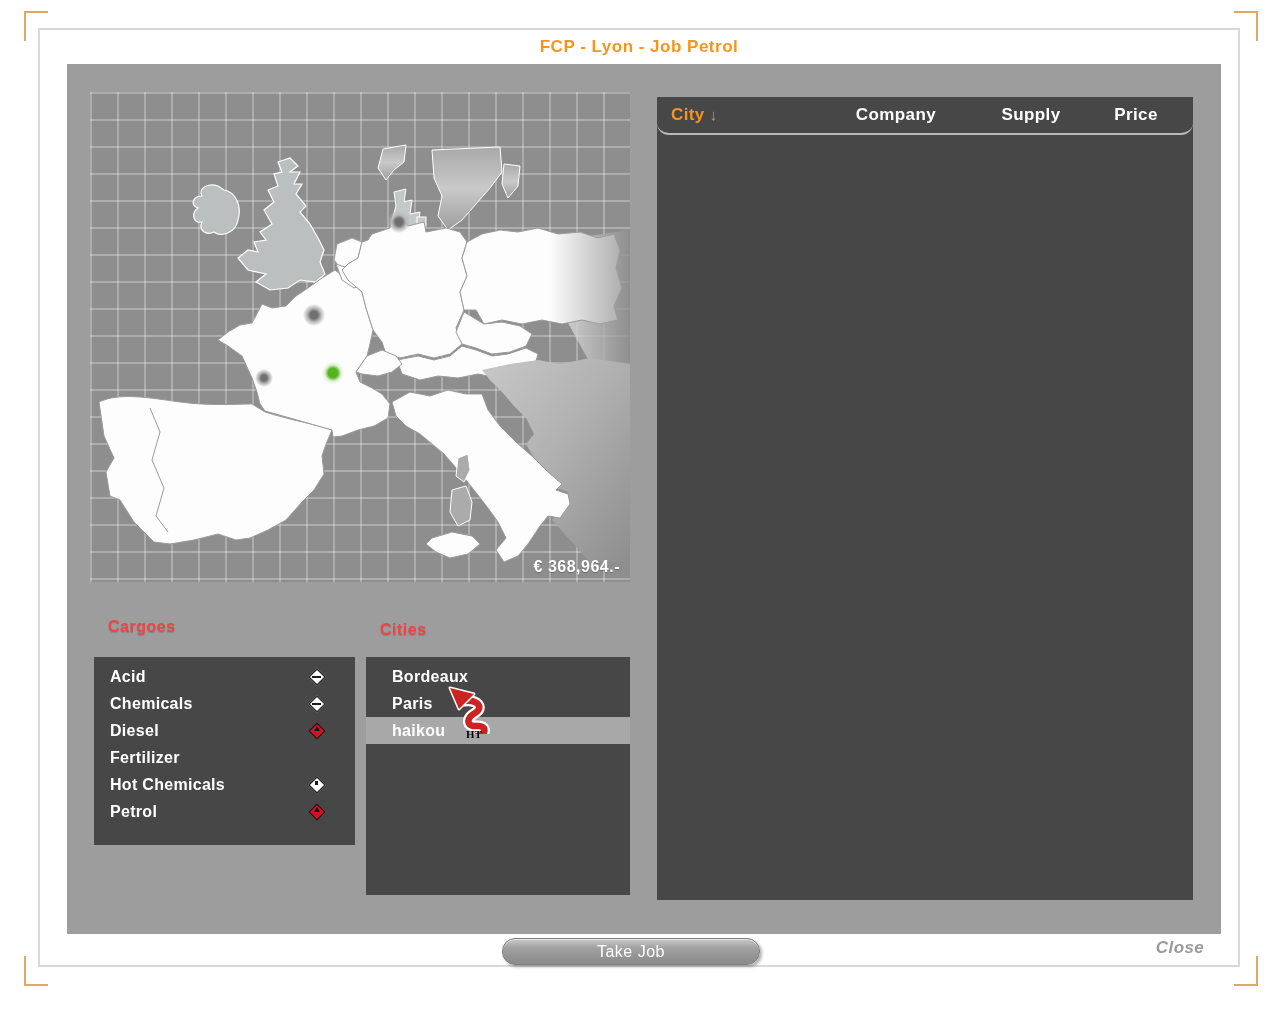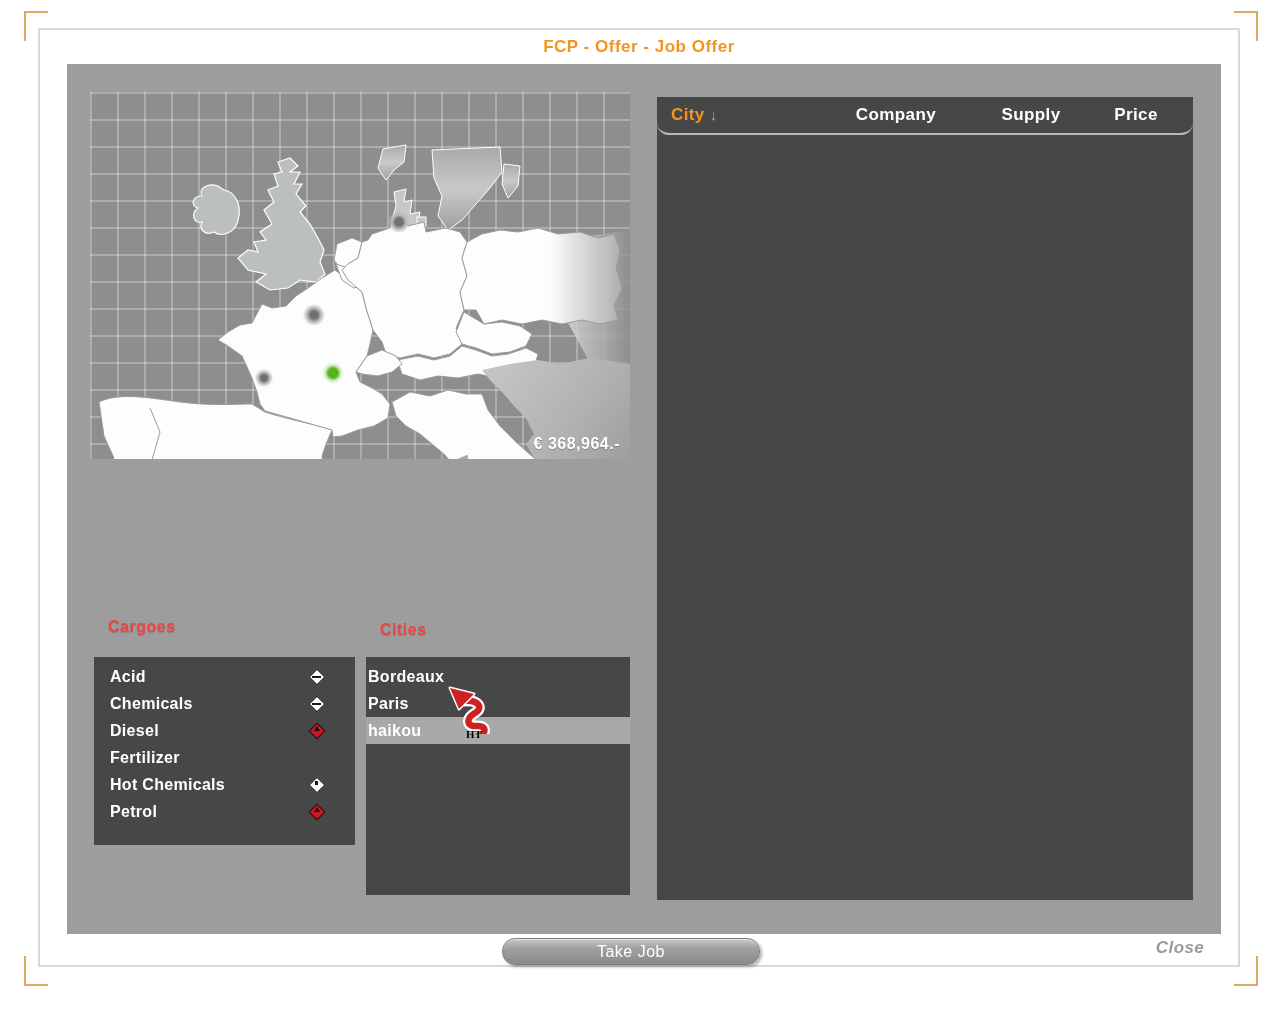--- a/index.html
+++ b/index.html
@@ -15,21 +15,21 @@
 
   
   .window{position:absolute;left:38px;top:28px;width:1202px;height:939px;background:#fff;
     border:2px solid #d9d9d9;box-sizing:border-box;}
   .title{position:absolute;left:0;top:7px;width:100%;text-align:center;color:#f5941f;
     font-size:17px;font-weight:bold;letter-spacing:.5px;}
 
   .panel{position:absolute;left:27px;top:34px;width:1154px;height:870px;background:#9d9d9d;}
 
   
-  .map{position:absolute;left:50px;top:62px;width:540px;height:367px;background:#8e8e8e;
+  .map{position:absolute;left:50px;top:62px;width:540px;height:490px;background:#8e8e8e;
     background-image:linear-gradient(to right,rgba(255,255,255,.28) 2px,transparent 2px),
                      linear-gradient(to bottom,rgba(255,255,255,.28) 2px,transparent 2px);
     background-size:27px 27px;overflow:hidden;}
   .map svg{position:absolute;left:0;top:0;}
   .money{position:absolute;right:10px;bottom:6px;color:#fff;font-size:16px;font-weight:bold;
     letter-spacing:.5px;text-shadow:0 1px 1px rgba(0,0,0,.25);}
   .dot{position:absolute;width:22px;height:22px;border-radius:50%;}
   .dot.gray{background:radial-gradient(circle,#707070 0 24%,#b9b9b9 45%,rgba(185,185,185,0) 72%);}
   .dot.green{background:radial-gradient(circle,#55b41e 0 30%,#dff0d2 52%,rgba(255,255,255,0) 74%);}
   .dot.d-hamburg{left:298px;top:119px;}
@@ -43,21 +43,21 @@
   .lbl-cargoes{left:68px;top:588px;}
   .lbl-cities{left:340px;top:591px;}
 
   
   .darkpanel{position:absolute;background:#474747;}
   .cargoes-panel{left:54px;top:627px;width:261px;height:188px;}
   .cities-panel{left:326px;top:627px;width:264px;height:238px;}
   .cargo-row{display:flex;align-items:center;justify-content:space-between;height:27px;
     padding:0 30px 0 16px;color:#fff;font-size:16px;font-weight:bold;letter-spacing:.3px;}
   .cargoes-panel .rows{padding-top:6px;}
-  .city-row{height:27px;line-height:27px;padding:0 0 0 2px;color:#fff;font-size:16px;
+  .city-row{height:27px;line-height:27px;padding:0 0 0 26px;color:#fff;font-size:16px;
     font-weight:bold;letter-spacing:.3px;}
   .cities-panel .rows{padding-top:6px;}
   .city-row[data-selected="true"]{background:#a8a8a8;}
 
   
   .hz{position:relative;width:17px;height:17px;display:inline-block;flex:0 0 auto;}
   .hz[data-icon="none"]{visibility:hidden;}
   .hz::before{content:"";position:absolute;left:2.5px;top:2.5px;width:10px;height:10px;
     transform:rotate(45deg);border:1.5px solid #101010;background:#fff;}
   .hz[data-icon="diamond-red-flame"]::before{background:#cf1428;}
@@ -100,21 +100,21 @@
 
 <div class="stage">
 
   <div class="corner tl"></div>
   <div class="corner tr"></div>
   <div class="corner bl"></div>
   <div class="corner br"></div>
 
   <div class="window">
 
-    <div class="title">FCP - Offer - Job Offer</div>
+    <div class="title">FCP - Lyon - Job Petrol</div>
 
     <div class="panel"></div>
 
     <div class="map">
       <svg width="540" height="513" viewBox="0 0 540 513">
         <defs>
           <linearGradient id="gradPol" x1="0" y1="0" x2="1" y2="0">
             <stop offset="0.55" stop-color="#fdfdfd"></stop>
               <stop offset="1" stop-color="#aeaeae"></stop>
           </linearGradient>

